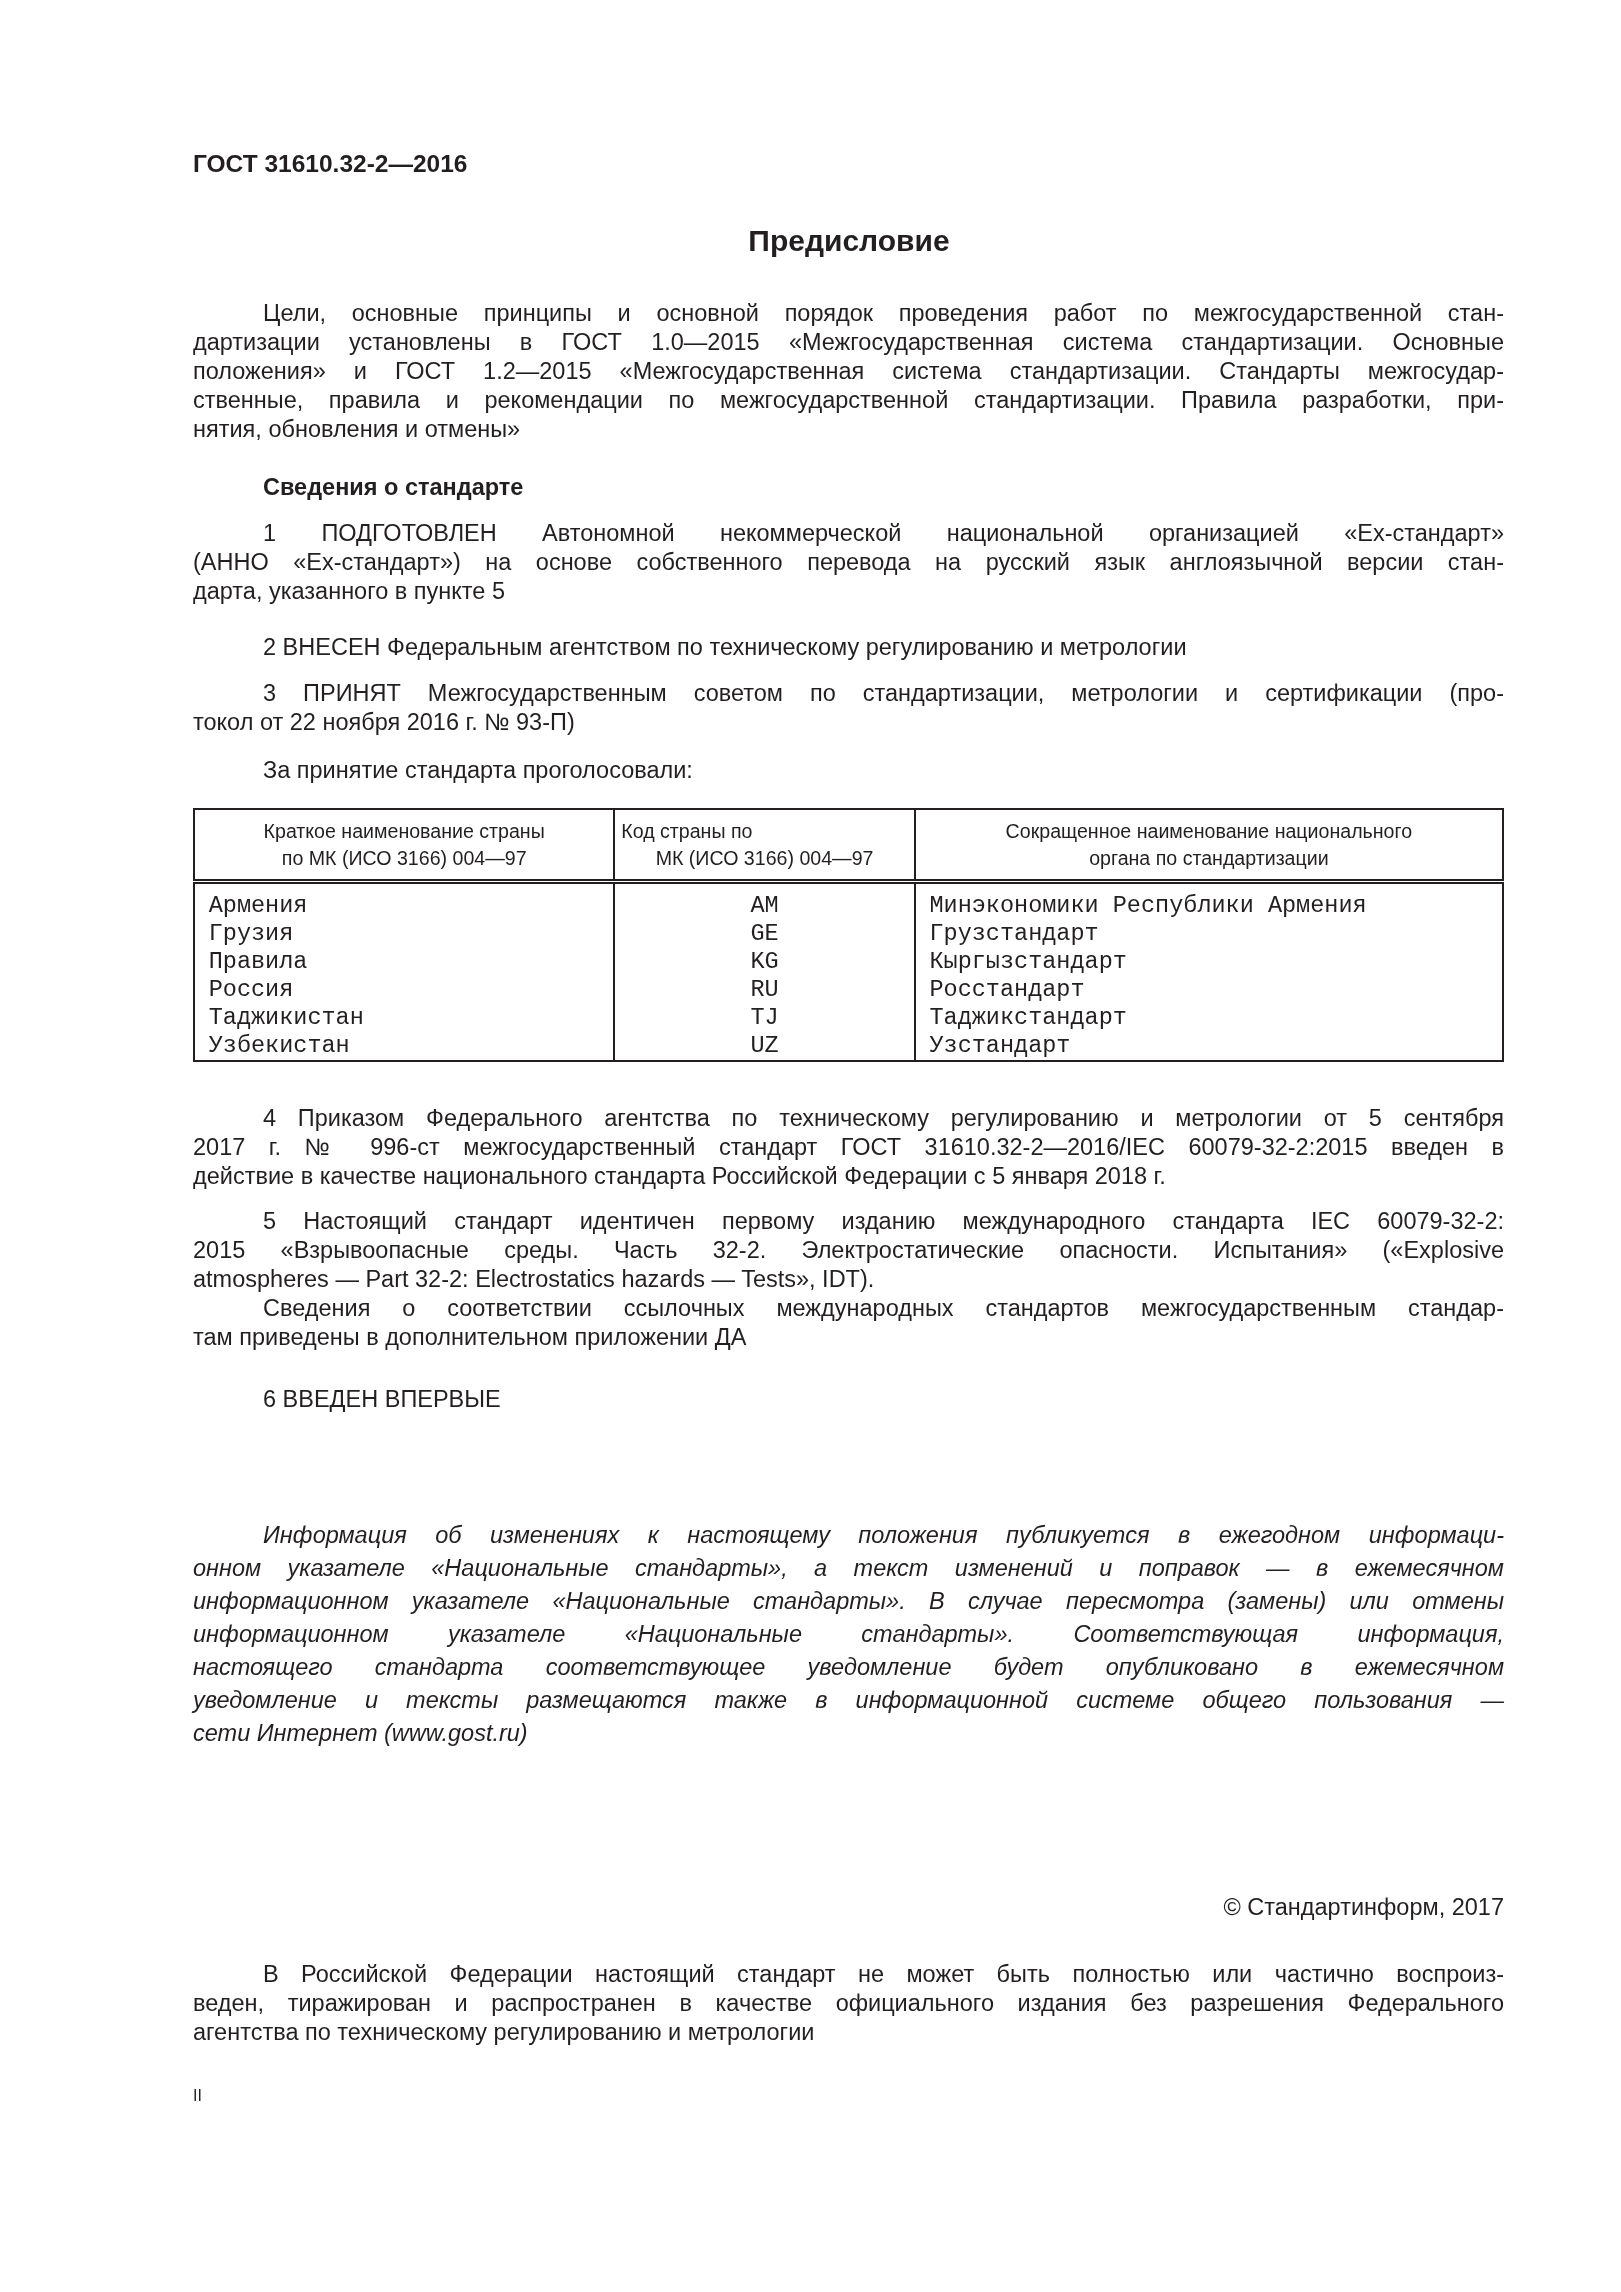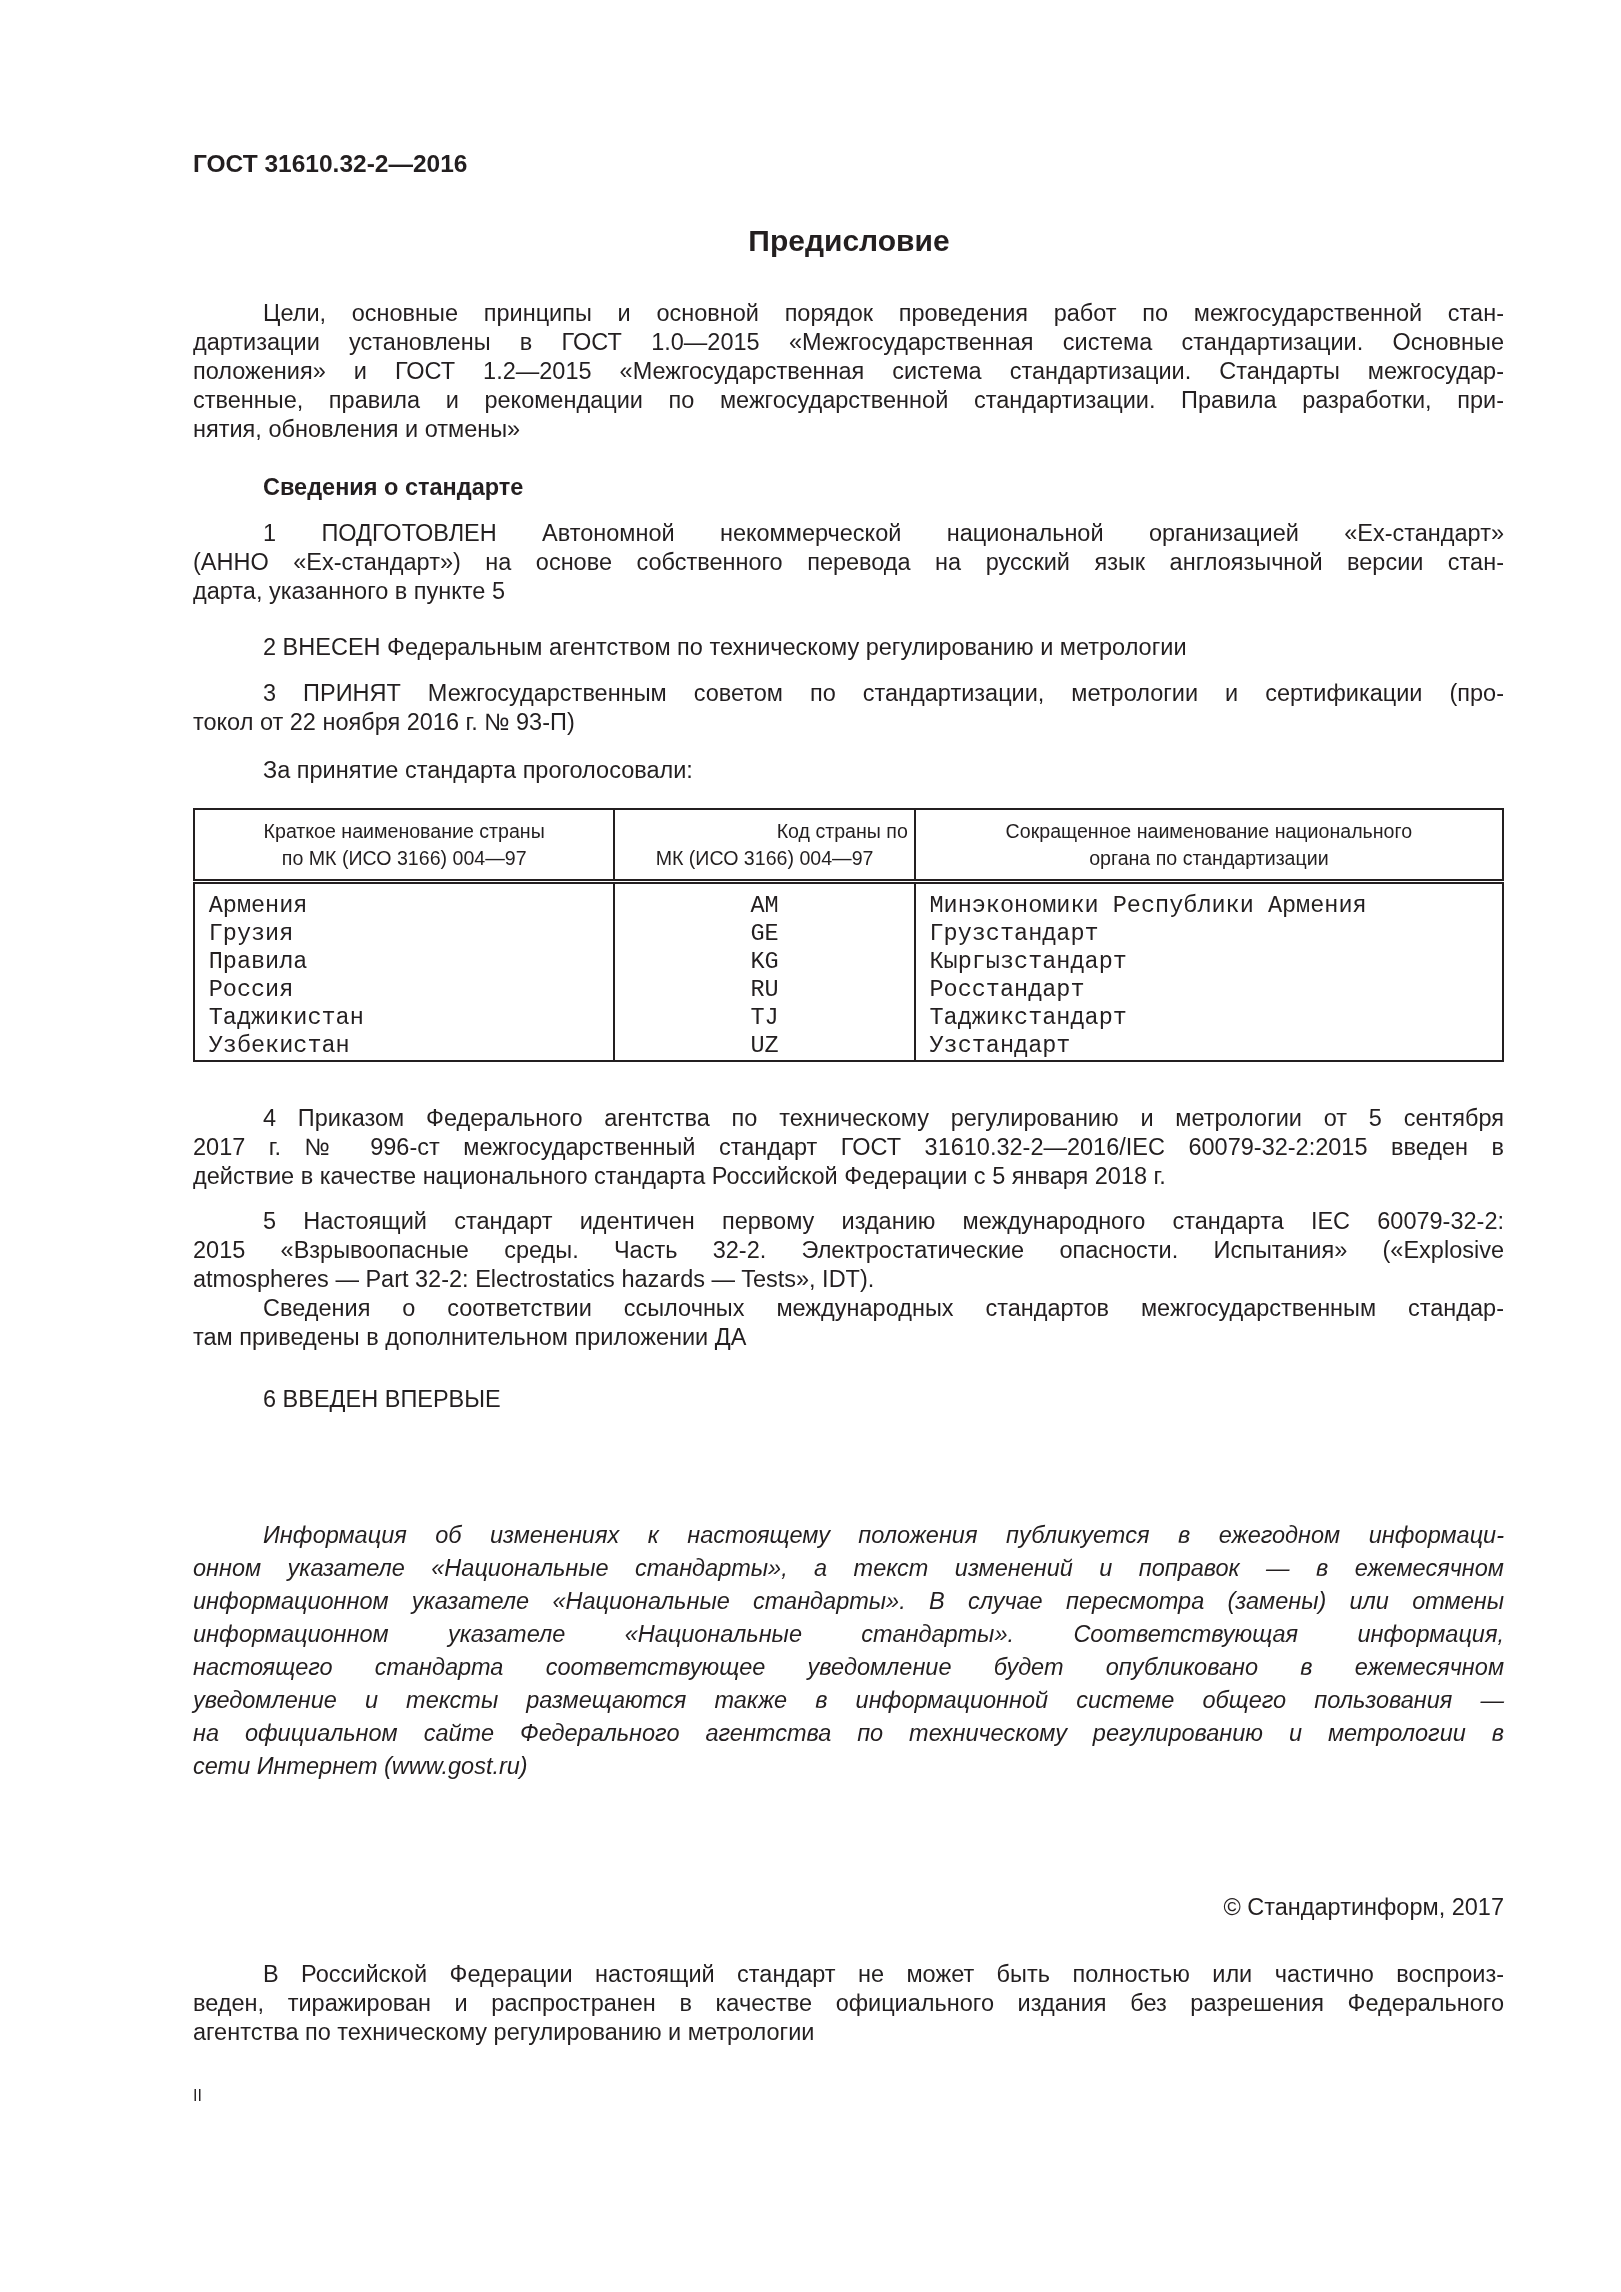--- a/index.html
+++ b/index.html
@@ -61,21 +61,21 @@
 <div class="para" style="top:756px; padding-left:70px; width:1242px;">За принятие стандарта проголосовали:</div>
 
 <table class="vote">
   <thead>
     <tr>
       <th class="col1">
         <span class="left-line" style="text-align:center">Краткое наименование страны</span>
         <span class="left-line" style="text-align:center">по МК (ИСО 3166) 004—97</span>
       </th>
       <th class="col2">
-        <span class="left-line" style="text-align:right">Код страны по</span>
+        <span class="left-line" style="text-align:left">Код страны по</span>
         <span class="left-line" style="text-align:center">МК (ИСО 3166) 004—97</span>
       </th>
       <th>
         <span class="left-line" style="text-align:center">Сокращенное наименование национального</span>
         <span class="left-line" style="text-align:center">органа по стандартизации</span>
       </th>
     </tr>
   </thead>
   <tbody>
     <tr>
@@ -125,21 +125,20 @@
   <span class="left-line" style="padding-left:70px">6 ВВЕДЕН ВПЕРВЫЕ</span>
 </div>
 
 <div class="para ital" style="top:1519px; line-height:33px;">
   <span class="just-line" style="padding-left:70px">Информация об изменениях к настоящему положения публикуется в ежегодном информаци-</span>
   <span class="just-line">онном указателе «Национальные стандарты», а текст изменений и поправок — в ежемесячном</span>
   <span class="just-line">информационном указателе «Национальные стандарты». В случае пересмотра (замены) или отмены</span>
   <span class="just-line">информационном указателе «Национальные стандарты». Соответствующая информация,</span>
   <span class="just-line">настоящего стандарта соответствующее уведомление будет опубликовано в ежемесячном</span>
   <span class="just-line">уведомление и тексты размещаются также в информационной системе общего пользования —</span>
-  <span class="just-line">на официальном сайте Федерального агентства по техническому регулированию и метрологии в</span>
   <span class="left-line">сети Интернет (www.gost.ru)</span>
 </div>
 
 <div class="para" style="top:1893px; text-align:right;">© Стандартинформ, 2017</div>
 
 <div class="para" style="top:1960px;">
   <span class="just-line" style="padding-left:70px">В Российской Федерации настоящий стандарт не может быть полностью или частично воспроиз-</span>
   <span class="just-line">веден, тиражирован и распространен в качестве официального издания без разрешения Федерального</span>
   <span class="left-line">агентства по техническому регулированию и метрологии</span>
 </div>

